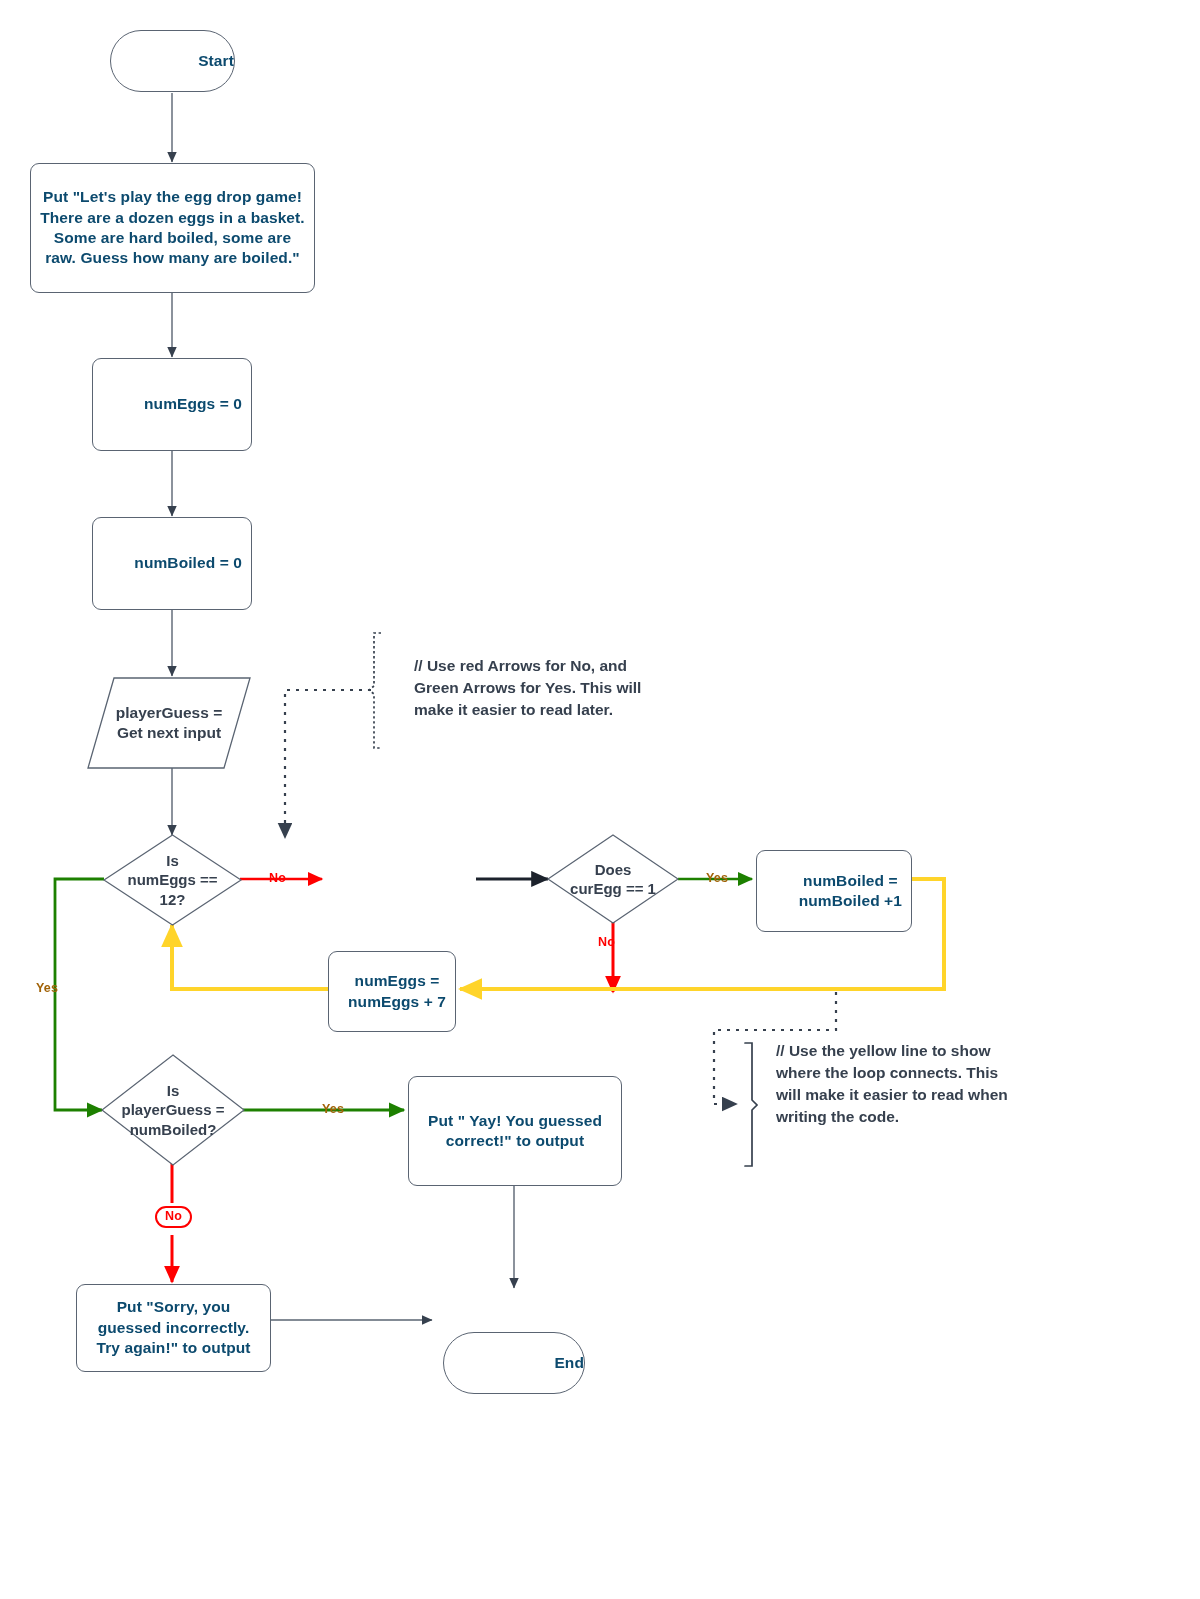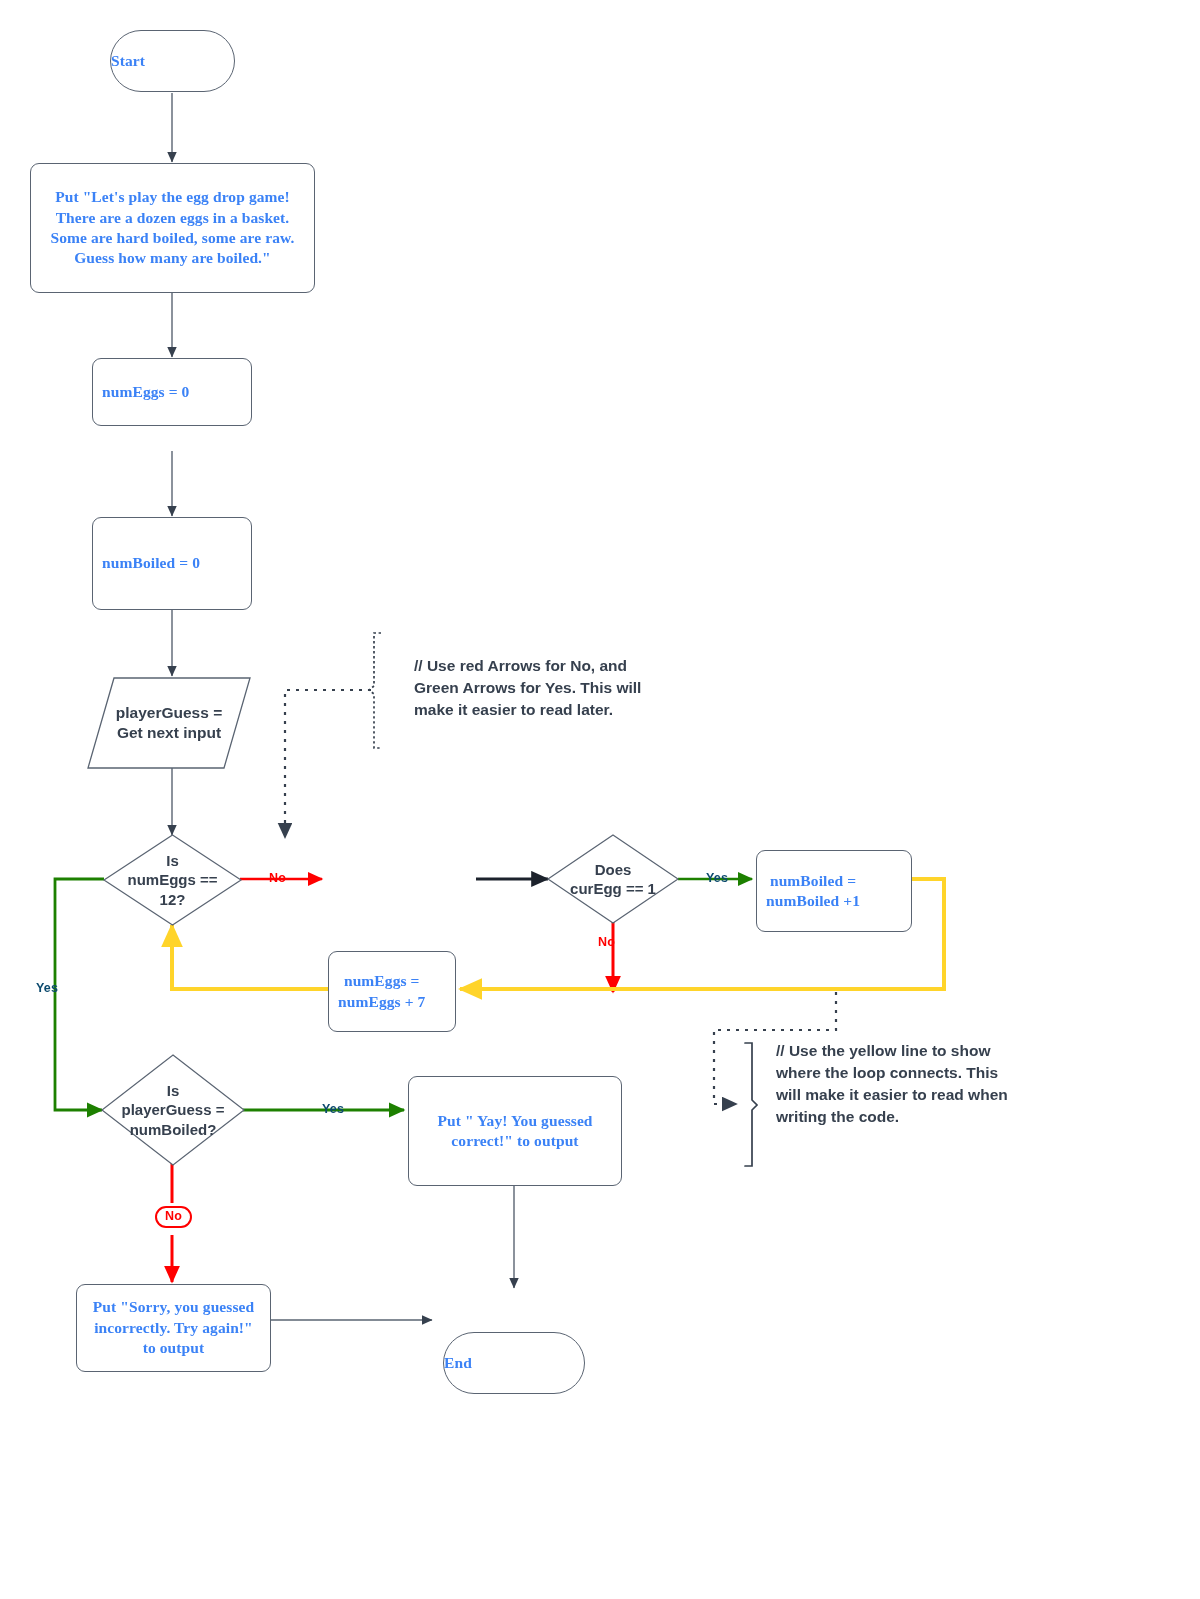--- a/index.html
+++ b/index.html
@@ -24,25 +24,25 @@
     top: 0;
     width: 1200px;
     height: 1599px;
     pointer-events: none;
   }
   .node {
     position: absolute;
     box-sizing: border-box;
     display: flex;
     align-items: center;
-    justify-content: flex-start;
+    justify-content: flex-end;
     text-align: center;
-    color: #3b82f6;
-    font-weight: bold;
-    font-family: Liberation Serif, serif;
+    color: #0c4a6e;
+    font-weight: bold;
+    font-family: Liberation Sans, sans-serif;
     line-height: 1.32;
     letter-spacing: 0.1px;
   }
   .terminal {
     border: 1.3px solid #5a6472;
     border-radius: 60px;
     background: #ffffff;
     font-size: 15.5px;
   }
   .process {
@@ -104,21 +104,21 @@
   }
   .edge-label {
     position: absolute;
     font-weight: bold;
     font-size: 12.5px;
     letter-spacing: 0.2px;
     white-space: nowrap;
     line-height: 1;
   }
   .lbl-no { color: #ff0000; }
-  .lbl-yes { color: #0c4a6e; }
+  .lbl-yes { color: #a16207; }
   .lbl-no-pill {
     color: #ff0000;
     border: 2.2px solid #ff0000;
     border-radius: 11px;
     padding: 2px 8px 3px 8px;
     background: #ffffff;
   }
   .note {
     position: absolute;
     color: #36404e;
@@ -197,21 +197,21 @@
   </svg>
 
   <div class="node terminal" style="left:110px; top:30px; width:125px; height:62px;">
     <span>Start</span>
   </div>
 
   <div class="node process" style="left:30px; top:163px; width:285px; height:130px;">
     <span>Put "Let's play the egg drop game! There are a dozen eggs in a basket. Some are hard boiled, some are raw. Guess how many are boiled."</span>
   </div>
 
-  <div class="node process" style="left:92px; top:358px; width:160px; height:68px;">
+  <div class="node process" style="left:92px; top:358px; width:160px; height:93px;">
     <span>numEggs = 0</span>
   </div>
 
   <div class="node process" style="left:92px; top:517px; width:160px; height:93px;">
     <span>numBoiled = 0</span>
   </div>
 
   <div class="io-wrap" style="left:88px; top:678px; width:162px; height:90px;">
     <svg width="162" height="90" xmlns="http://www.w3.org/2000/svg">
       <polygon points="26,0 162,0 136,90 0,90" fill="#ffffff" stroke="#5a6472" stroke-width="1.3"></polygon>

